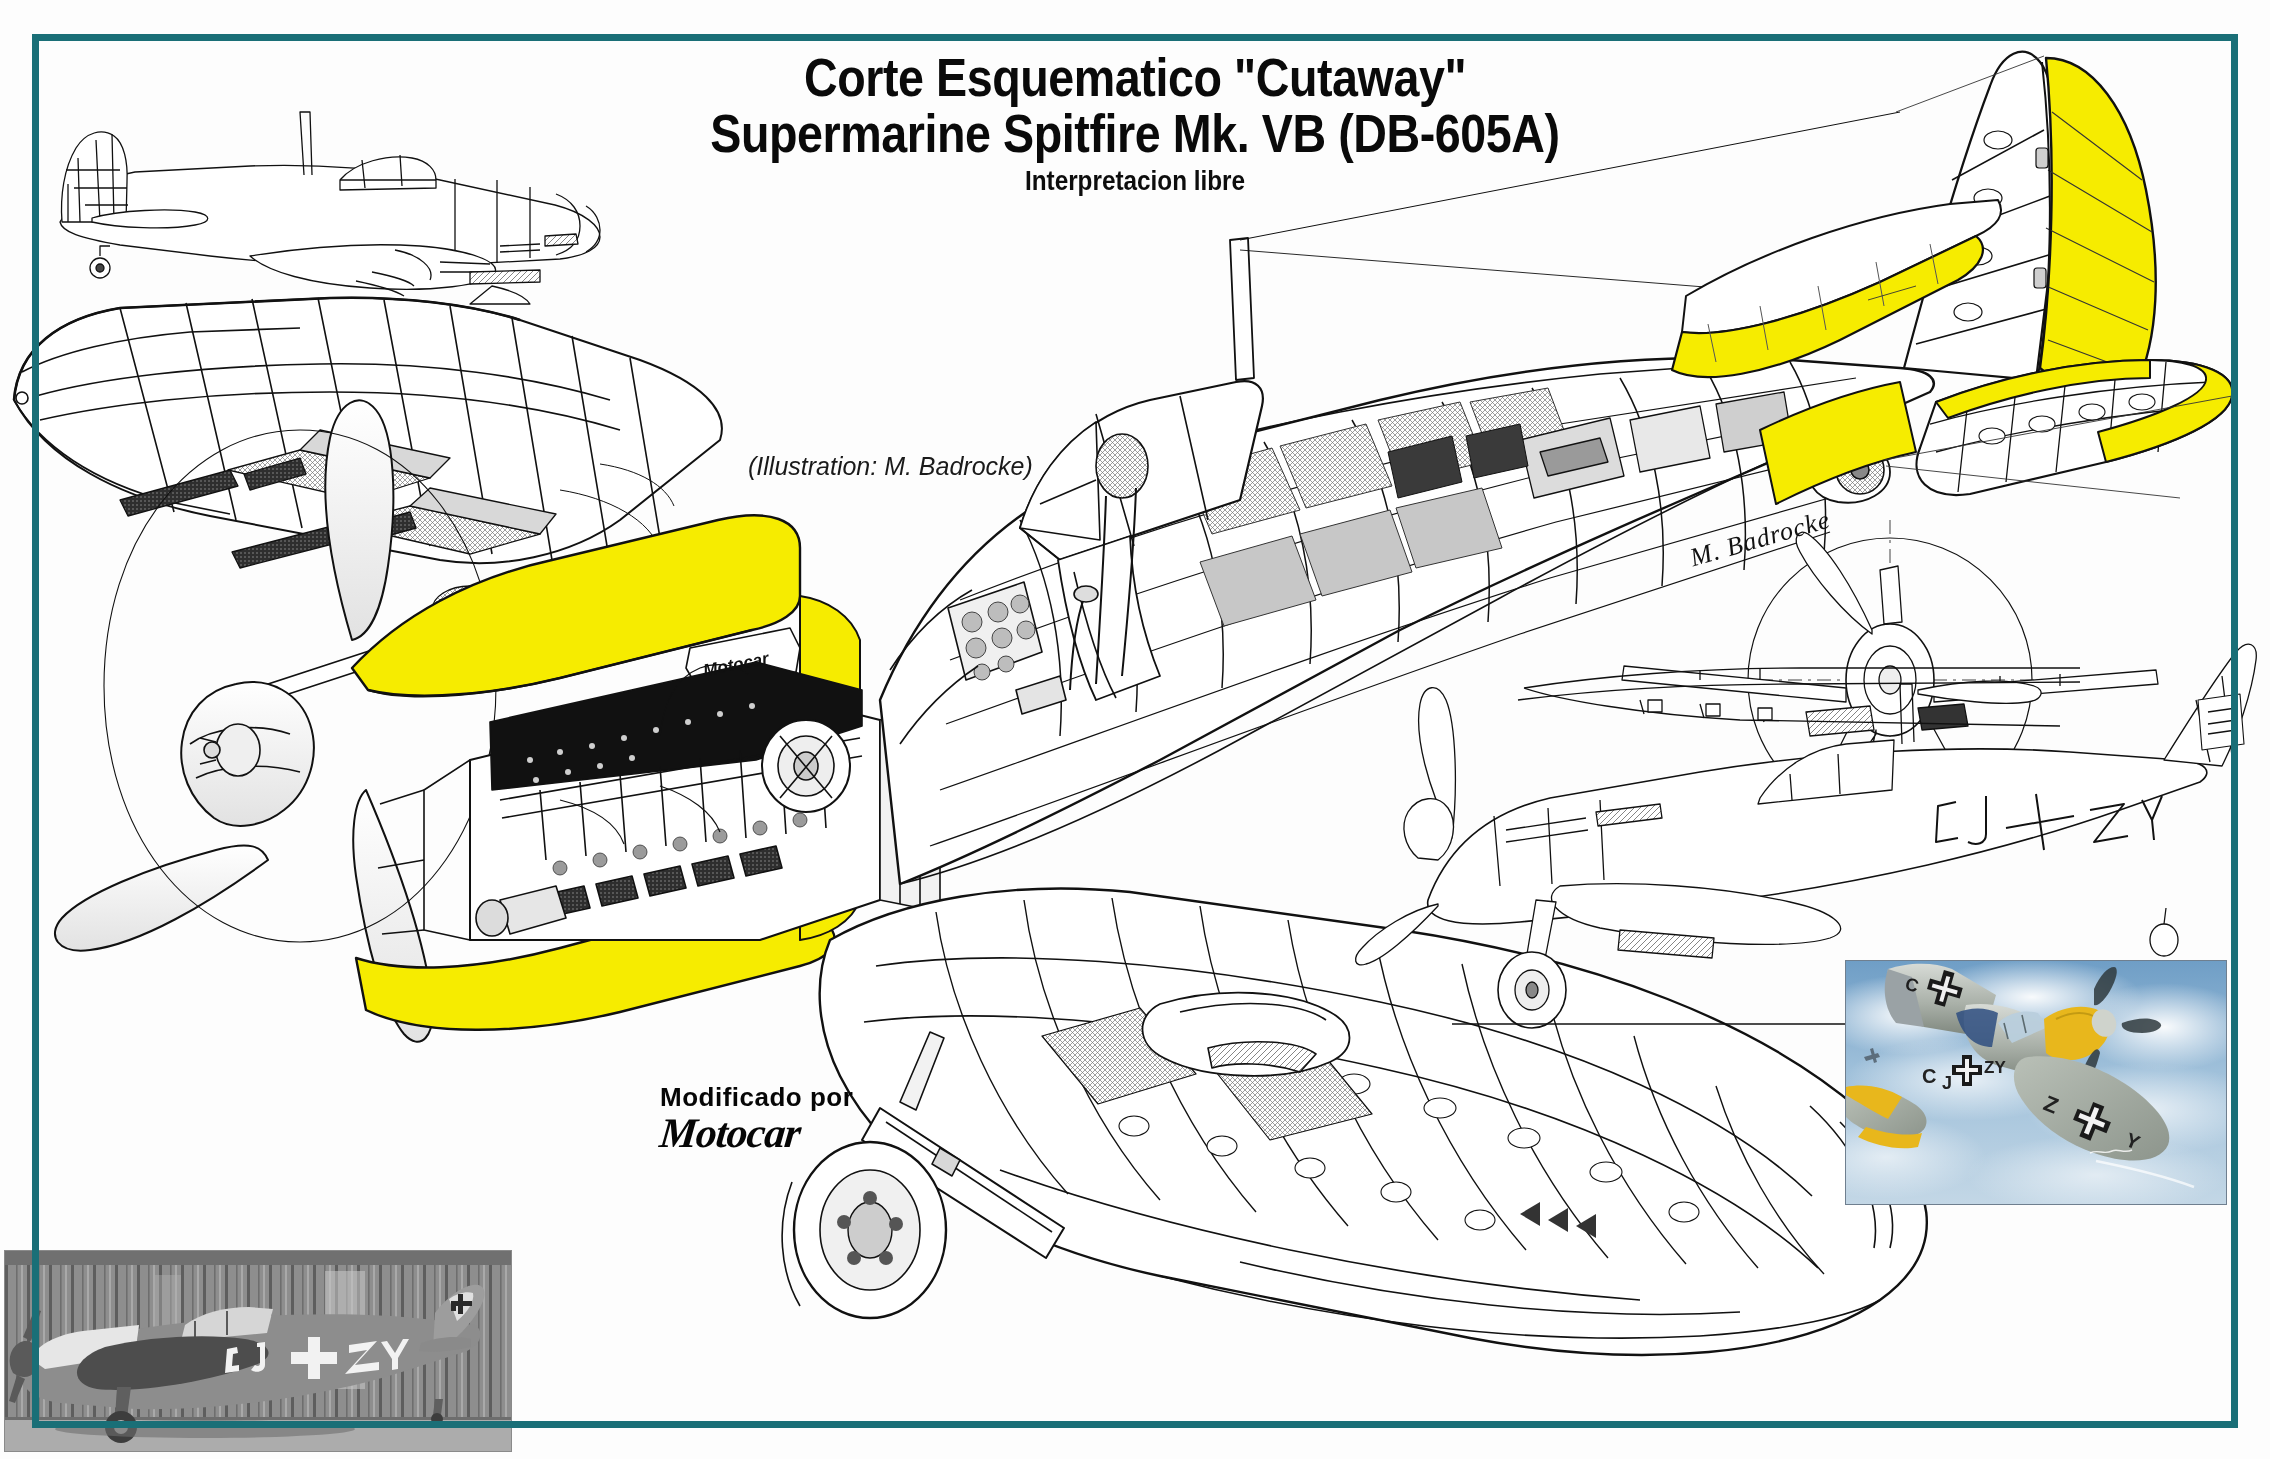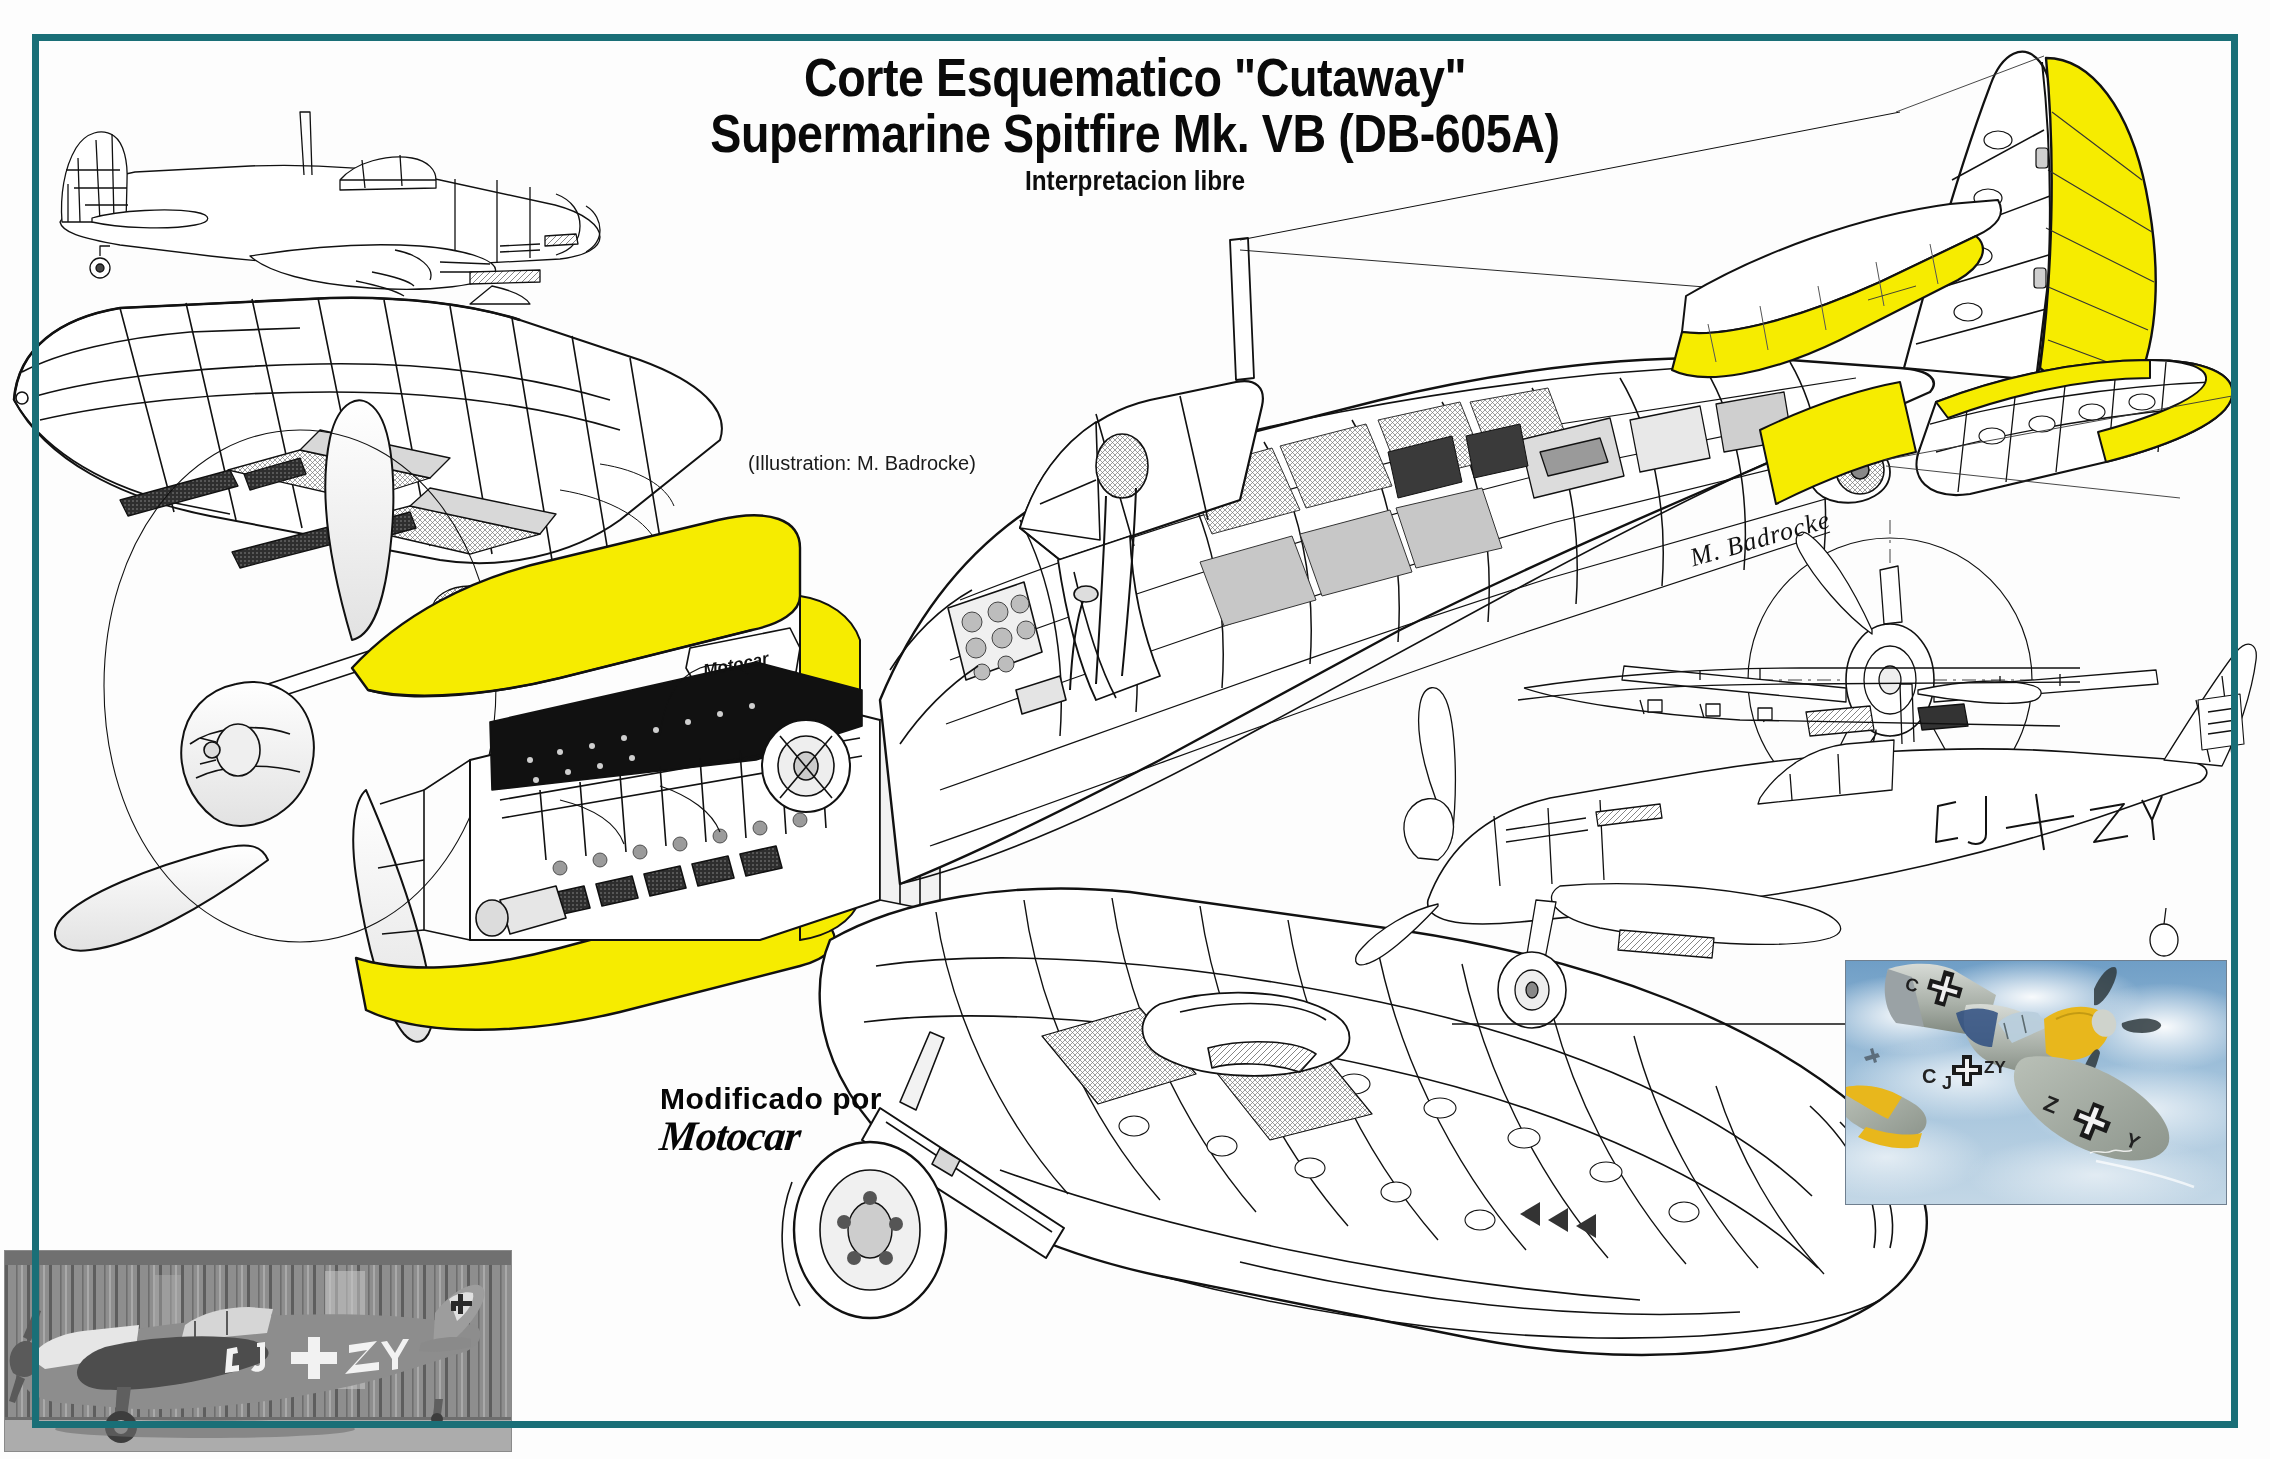--- a/index.html
+++ b/index.html
@@ -38,29 +38,29 @@
   #title-sub{
     font-family:"Liberation Sans", sans-serif;
     font-weight:bold;font-size:27px;color:#0d0d0d;
     margin-top:4px;transform:scaleX(0.9);
   }
 
   
   #illustration-credit{
     position:absolute;left:748px;top:452px;
     font-family:"Liberation Sans", sans-serif;
-    font-size:20px;color:#1a1a1a;
+    font-style:italic;font-size:25px;color:#1a1a1a;
     z-index:30;white-space:nowrap;
   }
   #modified-by{
     position:absolute;left:660px;top:1082px;z-index:30;
   }
   #modified-by-label{
     font-family:"Liberation Sans", sans-serif;
-    font-weight:bold;font-size:30px;color:#060606;
+    font-weight:bold;font-size:26px;color:#060606;
     letter-spacing:0.5px;
   }
   #modified-by-brand{
     font-family:"Liberation Serif", serif;
     font-style:italic;font-weight:bold;
     font-size:42px;color:#060606;
     letter-spacing:-1px;margin-top:-4px;
     transform:skewX(-6deg);
   }
   #cowl-brand{

